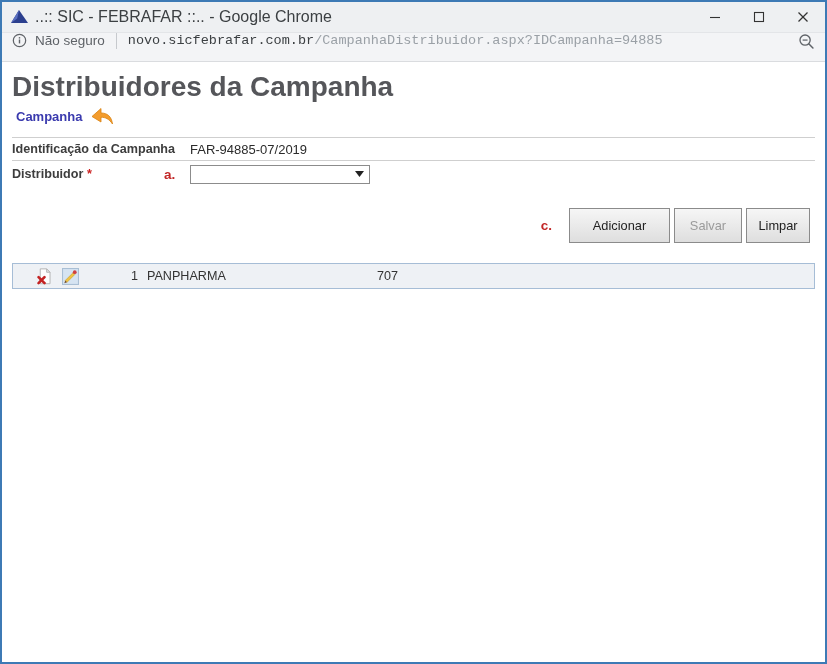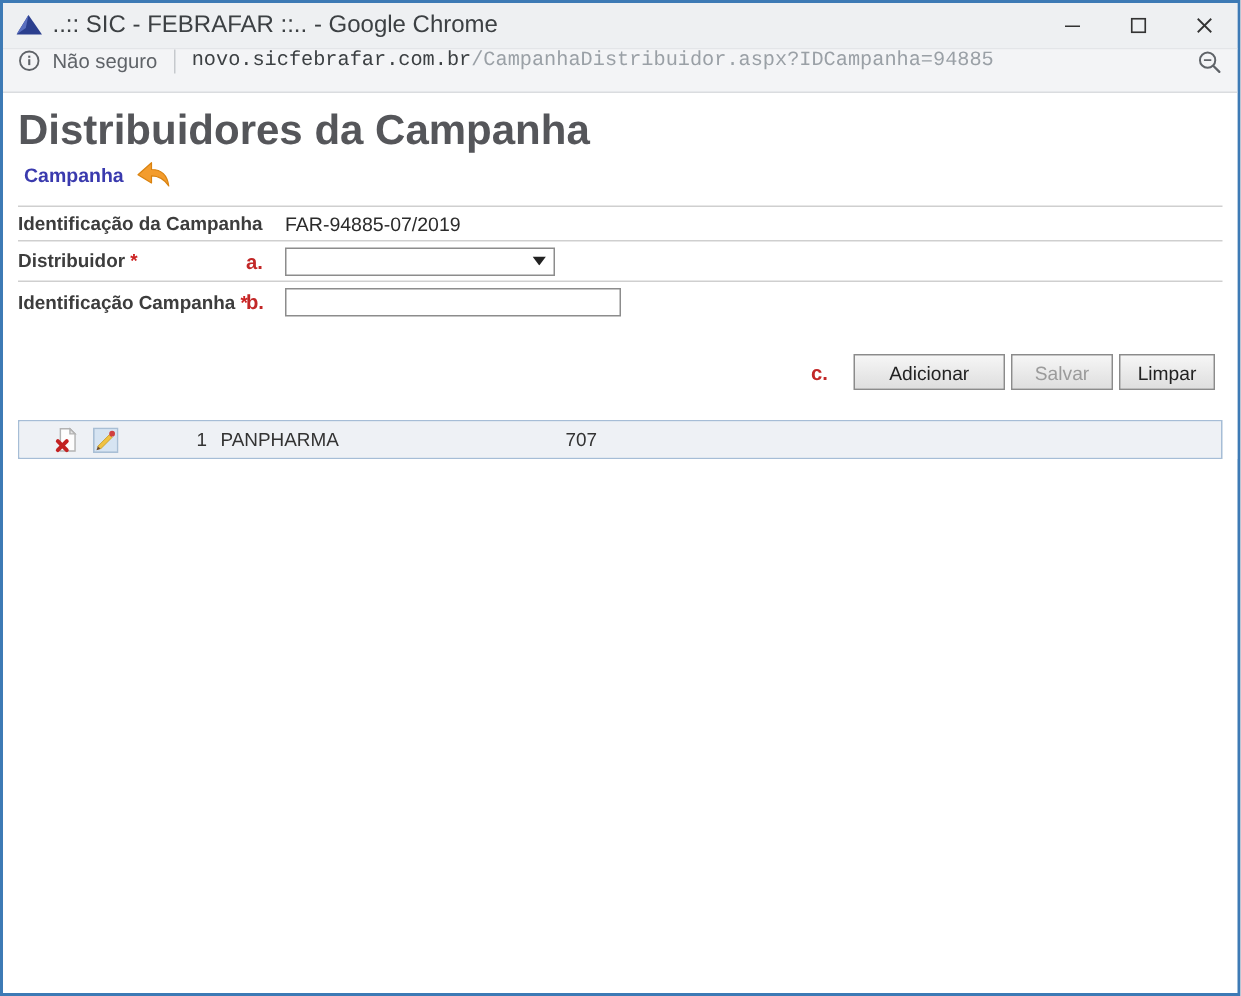--- a/index.html
+++ b/index.html
@@ -28,21 +28,21 @@
   .frow{display:flex;align-items:center;min-height:20px;border-top:1px solid #cfcfcf;padding:1px 0;}
   .flabel{width:152px;font-weight:bold;font-size:12.6px;color:#3d3d3d;white-space:nowrap;flex-shrink:0;}
   .req{color:#cc2222;font-weight:bold;}
   .fannot{width:26px;color:#c22727;font-weight:bold;font-size:13.5px;flex-shrink:0;}
   .fvalue{font-size:13px;color:#2b2b2b;white-space:nowrap;}
   .selectbox{width:180px;height:19px;border:1px solid #8c8c8c;background:#fff;display:flex;align-items:center;justify-content:flex-end;padding-right:5px;box-sizing:border-box;cursor:default;}
   .textinput{width:224px;height:19px;border:1px solid #8c8c8c;background:#fff;font-size:12.6px;padding:0 3px;box-sizing:border-box;font-family:"Liberation Sans",sans-serif;}
   
   .btnrow{display:flex;justify-content:flex-end;align-items:center;margin:21px 5px 0 0;}
   .btn-annot{color:#c22727;font-weight:bold;font-size:13.5px;margin-right:13px;}
-  .wbtn{height:24px;font-size:12.8px;color:#222;background:linear-gradient(#f6f6f6,#dedede);border:1px solid #8b8b8b;margin-left:4px;font-family:"Liberation Sans",sans-serif;cursor:pointer;}
+  .wbtn{height:35px;font-size:12.8px;color:#222;background:linear-gradient(#f6f6f6,#dedede);border:1px solid #8b8b8b;margin-left:4px;font-family:"Liberation Sans",sans-serif;cursor:pointer;}
   .wbtn.wide{width:101px;}
   .wbtn.mid{width:68px;}
   .wbtn.small{width:64px;}
   .wbtn:disabled{color:#9b9b9b;}
   
   .gridtable{margin-top:20px;border:1px solid #a6bdd6;}
   .thead{display:flex;align-items:center;background:#ffffff;border-bottom:1px solid #a6bdd6;height:21px;font-weight:bold;font-size:12.6px;color:#1f1f1f;}
   .trow{display:flex;align-items:center;background:#eef1f5;height:24px;font-size:12.6px;color:#333;}
   .c-actions{width:88px;display:flex;align-items:center;justify-content:center;gap:9px;flex-shrink:0;}
   .c-ordem{width:37px;text-align:right;flex-shrink:0;}
@@ -123,25 +123,20 @@
       </div>
       <div class="frow" style="min-height:24px;">
         <span class="flabel"><span>Distribuidor </span><span class="req">*</span></span>
         <span class="fannot">a.</span>
         <span class="selectbox">
           <svg width="9" height="6" viewBox="0 0 9 6">
               <polygon points="0,0 9,0 4.5,6" fill="#222"></polygon>
             </svg>
         </span>
       </div>
-      <div class="frow" style="min-height:25px;">
-        <span class="flabel"><span>Identificação Campanha </span><span class="req">*</span></span>
-        <span class="fannot">b.</span>
-        <input class="textinput" type="text" value="" style="">
-      </div>
     </div>
 
     <div class="btnrow">
       <span class="btn-annot">c.</span>
       <button class="wbtn wide">Adicionar</button>
       <button class="wbtn mid" disabled="">Salvar</button>
       <button class="wbtn small">Limpar</button>
     </div>
 
     <div class="gridtable">

